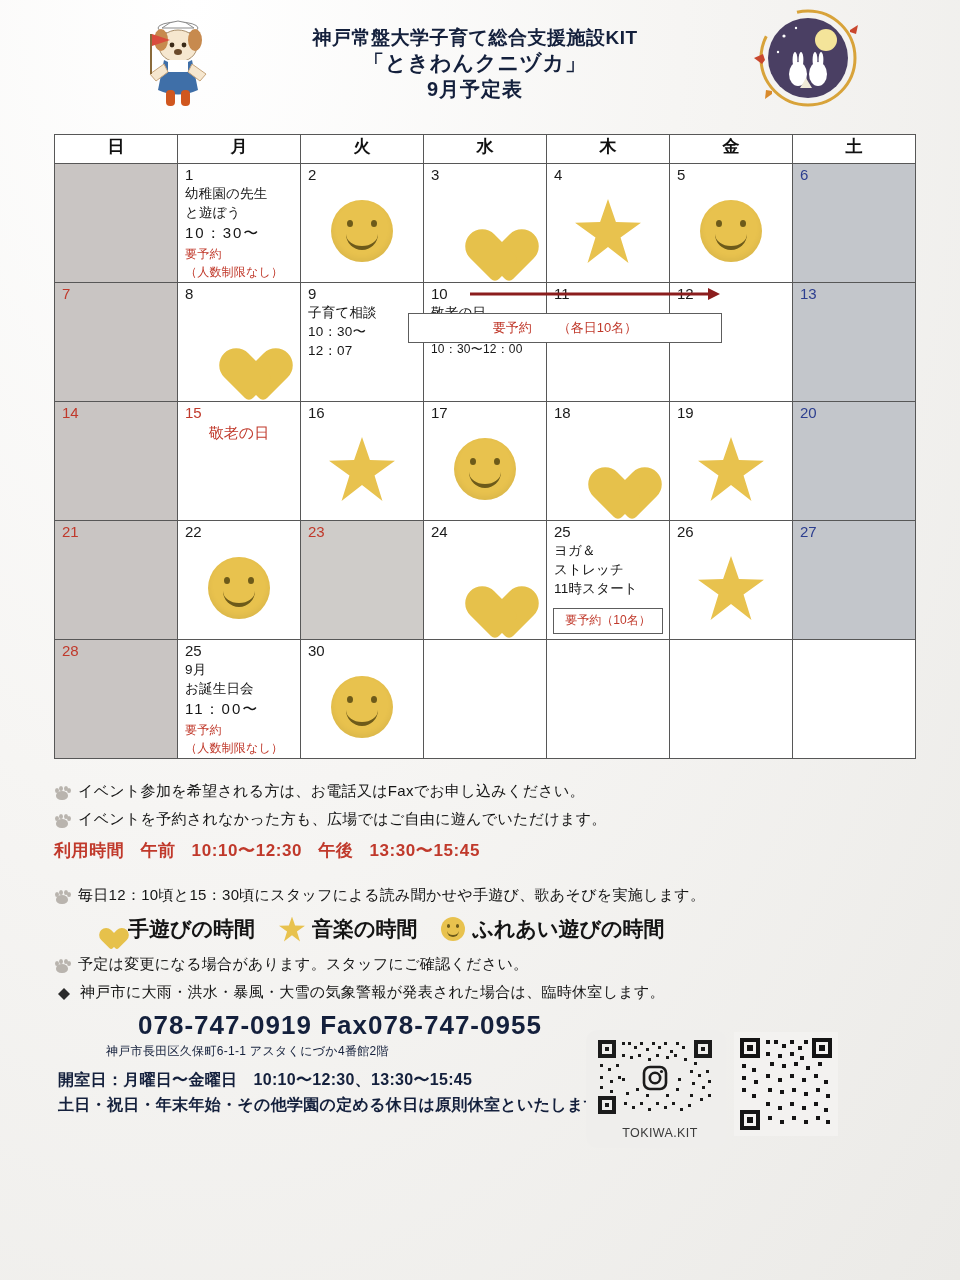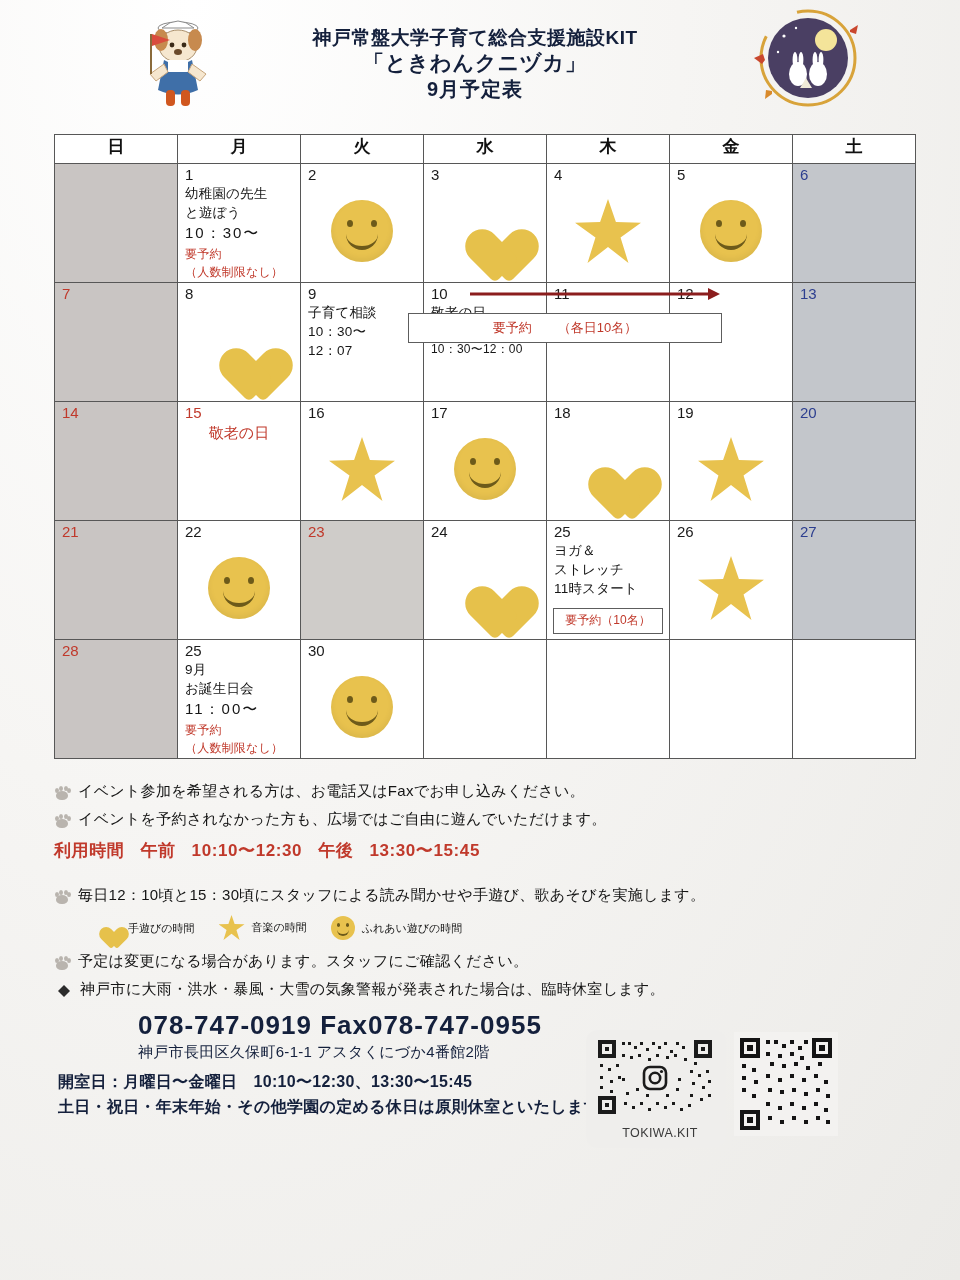--- a/index.html
+++ b/index.html
@@ -280,22 +280,22 @@
     font-weight: bold;
     font-size: 17px;
     margin: 10px 0 24px 0;
     letter-spacing: 0.6px;
   }
   .legend-row {
     display: flex;
     align-items: flex-end;
     gap: 10px;
     margin: 10px 0 12px 40px;
-    font-size: 11px;
-    font-weight: normal;
+    font-size: 21px;
+    font-weight: bold;
   }
   .legend-item { display: flex; align-items: center; gap: 7px; margin-right: 14px; }
   .mini-heart { width: 27px; height: 24px; position: relative; }
   .mini-heart::before, .mini-heart::after {
     content:""; position:absolute; top:2px; width:14px; height:21px;
     background:#e6c14b; border-radius:8px 8px 3px 3px;
   }
   .mini-heart::before{ left:13px; transform:rotate(45deg); transform-origin:0 100%;}
   .mini-heart::after { left:13px; transform:rotate(-45deg); transform-origin:100% 100%;}
   .mini-star {
@@ -319,21 +319,21 @@
   
   .contact {
     position: absolute;
     left: 58px;
     top: 1005px;
     width: 640px;
     color: #14203c;
   }
   .contact .l1 { font-size: 18px; font-weight: bold; letter-spacing: 0.4px; }
   .contact .l2 { font-size: 26px; font-weight: bold; letter-spacing: 1px; margin: 5px 0 2px 80px; }
-  .contact .l3 { font-size: 15px; margin-left: 80px; letter-spacing: 0.3px; }
+  .contact .l3 { font-size: 12px; margin-left: 48px; letter-spacing: 0.3px; }
   .contact .l4 { font-size: 16px; font-weight: bold; margin-top: 10px; letter-spacing: 0.3px; }
   .contact .l5 { font-size: 16px; font-weight: bold; margin-top: 2px; letter-spacing: 0.3px; line-height: 1.45; }
 
   
   .qr-area {
     position: absolute;
     left: 586px;
     top: 1030px;
     width: 330px;
     height: 210px;

